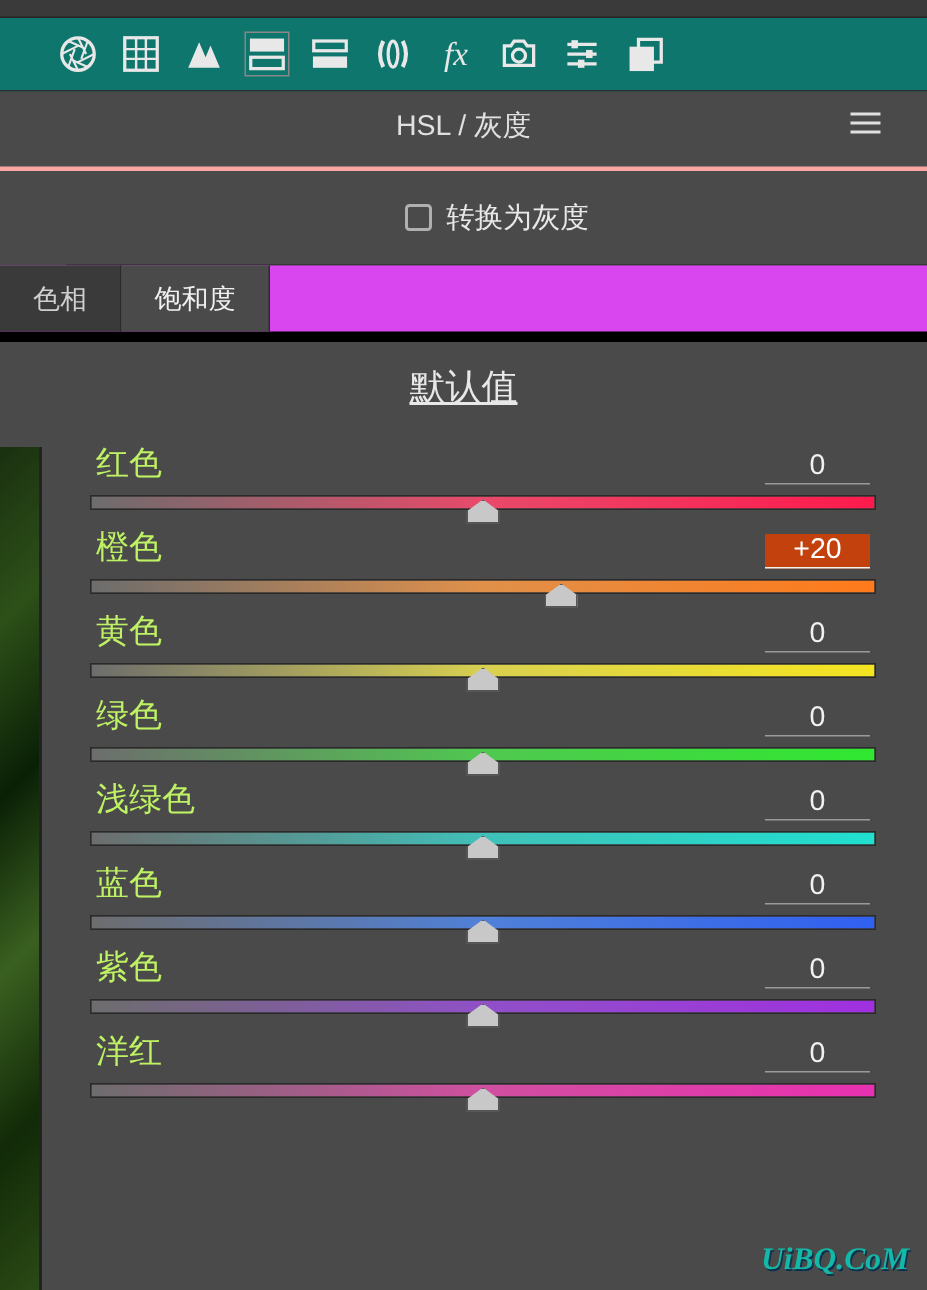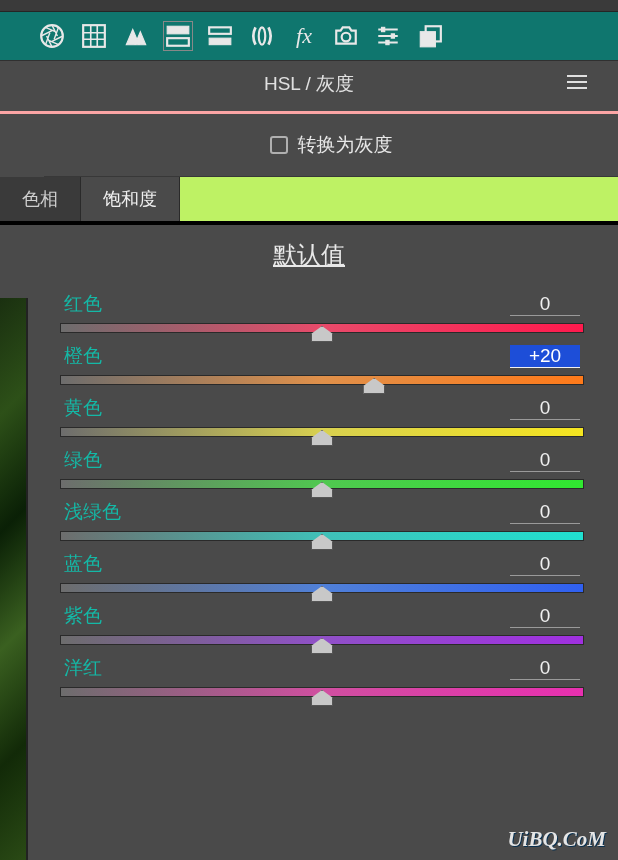--- a/index.html
+++ b/index.html
@@ -65,22 +65,22 @@
     .checkbox {
       width: 18px;
       height: 18px;
       border: 2px solid #b0b0b0;
       border-radius: 3px;
       cursor: pointer;
     }
     .grayscale-label { font-size: 19px; }
     .tabs {
       display: flex;
-      background: #bef264;
-      border-bottom: 4px solid #000000;
+      background: #d946ef;
+      border-bottom: 7px solid #000000;
     }
     .tab {
       padding: 10px 22px;
       font-size: 18px;
       color: #cfcfcf;
       cursor: pointer;
       background: #3a3a3a;
       border-right: 1px solid #2a2a2a;
     }
     .tab.active {
@@ -97,31 +97,31 @@
     .sliders {
       padding: 0 34px 0 60px;
     }
     .slider-row { margin: 10px 0 6px 0; }
     .slider-top {
       display: flex;
       justify-content: space-between;
       align-items: baseline;
       padding: 0 4px 6px 4px;
     }
-    .slider-label { font-size: 19px; color: #14b8a6; }
+    .slider-label { font-size: 22px; color: #bef264; }
     .slider-value {
       width: 70px;
       text-align: center;
       font-size: 19px;
       color: #f0f0f0;
       border-bottom: 1px solid #9a9a9a;
       cursor: text;
     }
     .slider-value.highlight {
-      background: #1d4ed8;
+      background: #c2410c;
       color: #fff;
       border-bottom: 1px solid #f0f0f0;
     }
     .slider-track {
       position: relative;
       height: 10px;
       border: 1px solid #2a2a2a;
       cursor: pointer;
     }
     .slider-thumb {
@@ -141,21 +141,21 @@
       width: 28px; height: 562px;
       background: linear-gradient(135deg, #1a3010, #2d5018, #0a2006, #3a6020, #122a08, #2a4a15);
       border-right: 2px solid #222;
     }
     .watermark {
       position: absolute;
       right: 12px; bottom: 8px;
       font-family: "Comic Sans MS", cursive;
       font-size: 21px;
       font-weight: bold;
-      color: #e5e5e5;
+      color: #14b8a6;
       text-shadow: 1px 1px 0 #083050;
       font-style: italic;
     }
   </style>
 </head>
 <body>
 
 <div class="top-divider"></div>
 
 <div class="toolbar">

